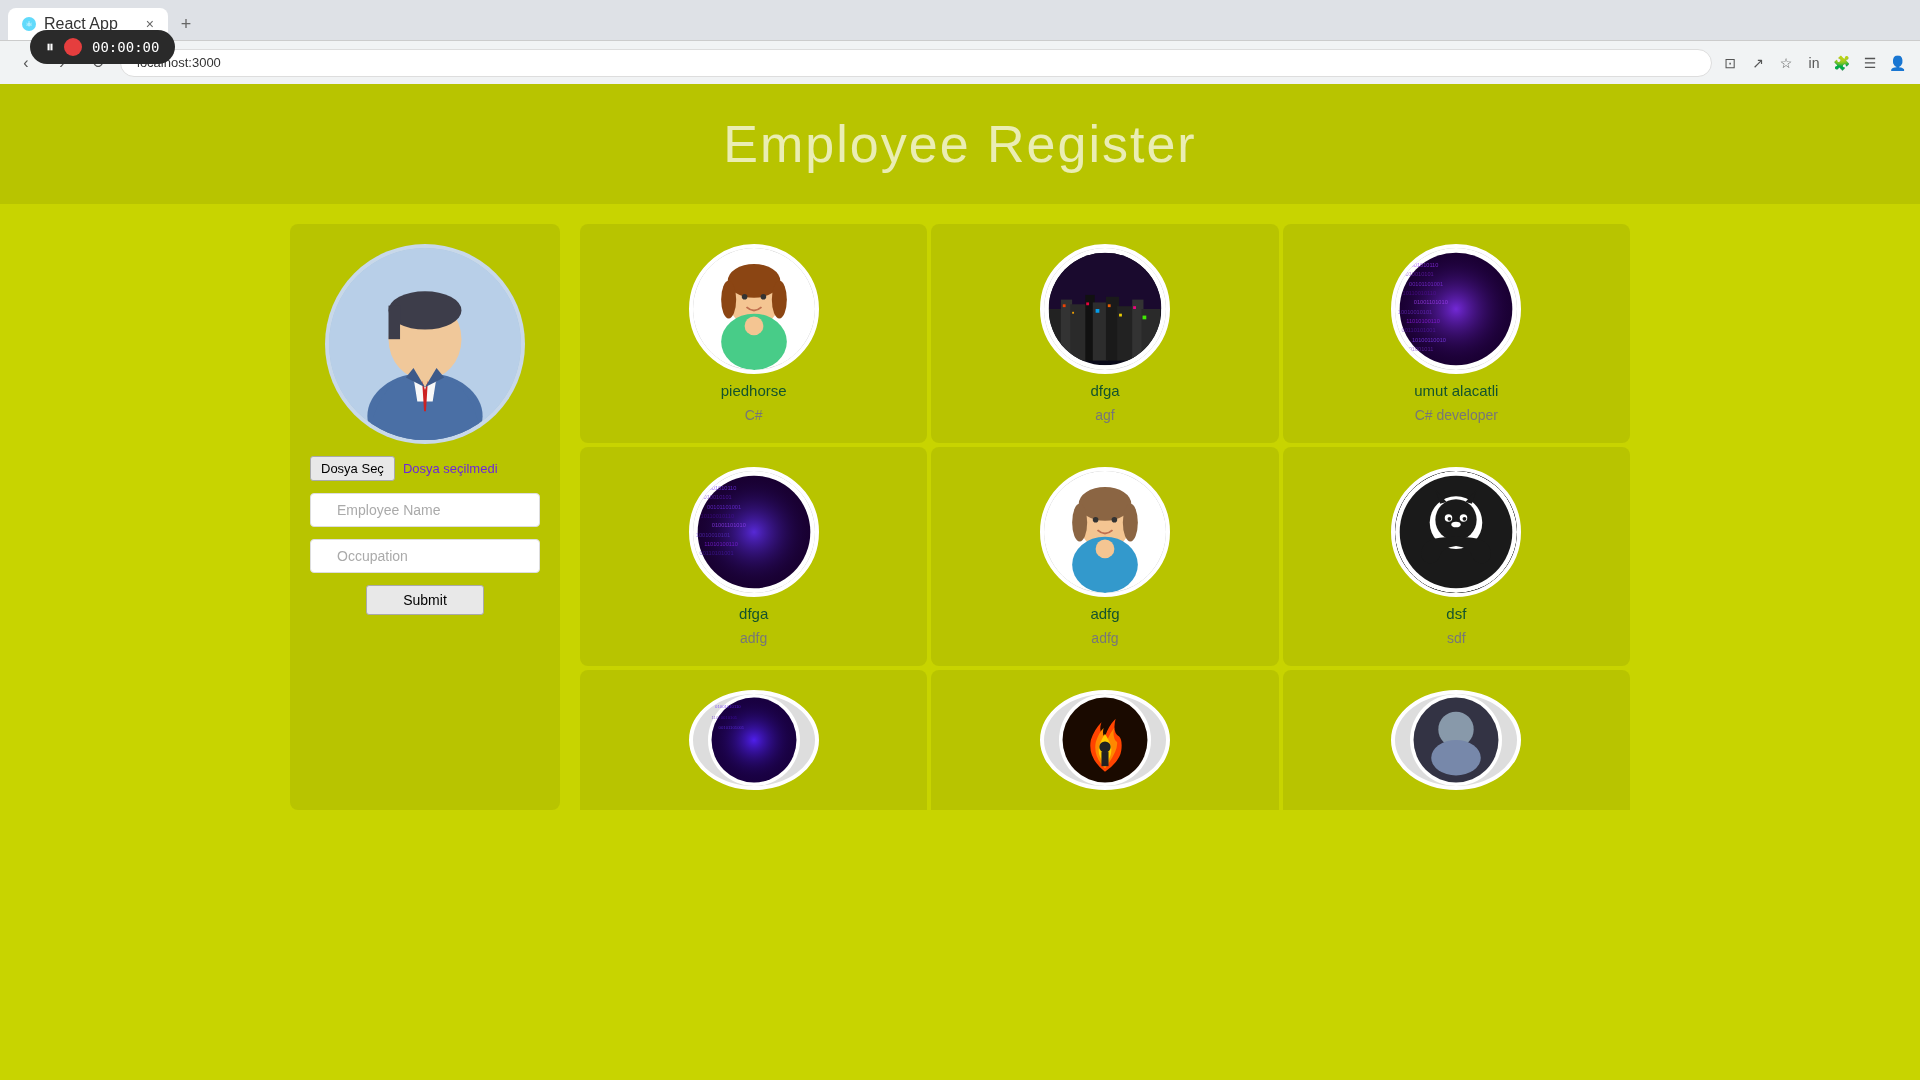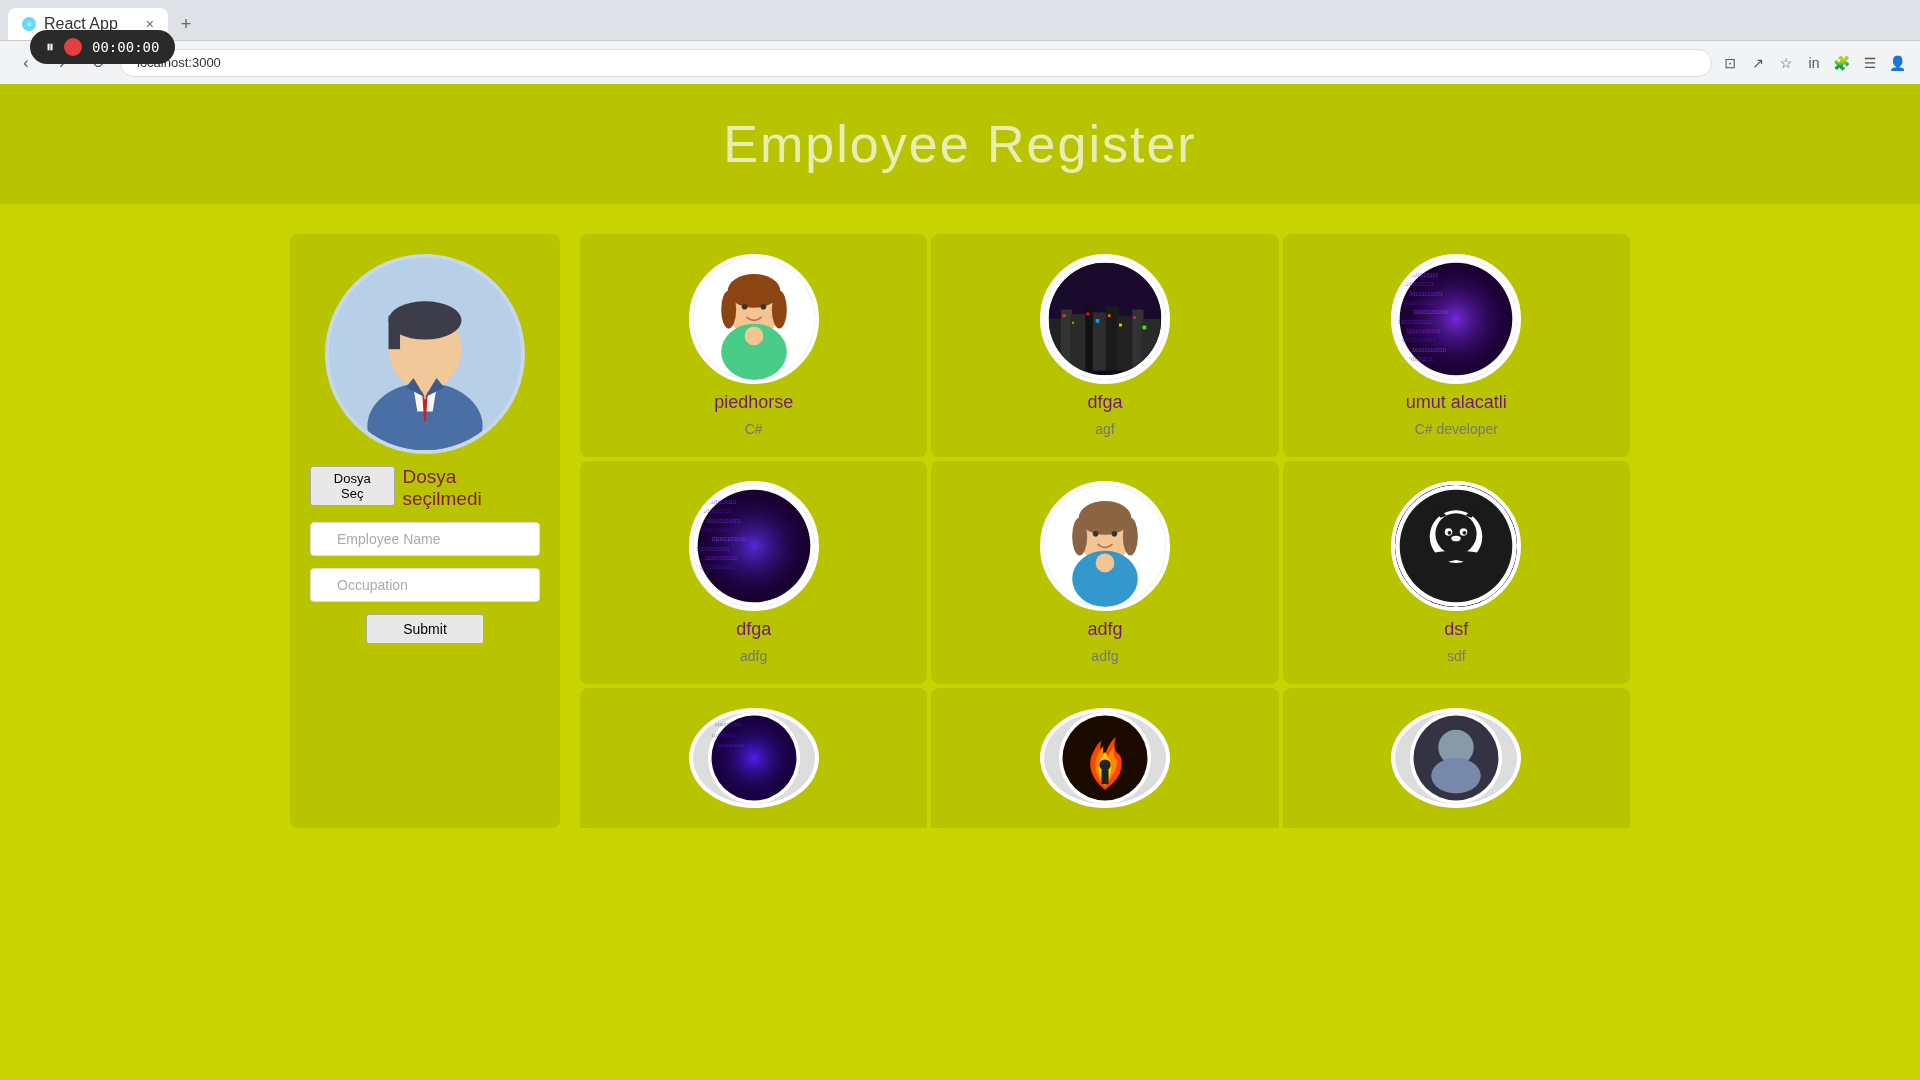--- a/index.html
+++ b/index.html
@@ -166,21 +166,21 @@
     .page-content {
       background: #c8d400;
       min-height: 1000px;
       padding: 0;
     }
 
     .header-banner {
       background: #b8c400;
       padding: 30px;
       text-align: center;
-      margin-bottom: 30px;
+      margin-bottom: 20px;
     }
 
     .header-title {
       font-size: 52px;
       color: rgba(255,255,255,0.7);
       font-weight: 300;
       letter-spacing: 2px;
     }
 
     .main-content {
@@ -216,37 +216,37 @@
     }
 
     
     .avatar-svg {
       width: 100%;
       height: 100%;
     }
 
     .file-input-row {
       display: flex;
-      align-items: flex-start;
+      align-items: center;
       gap: 8px;
       width: 100%;
     }
 
     .file-btn {
       background: #e8e8e8;
       border: 1px solid #aaa;
       padding: 4px 10px;
       font-size: 13px;
       cursor: pointer;
       border-radius: 3px;
     }
 
     .file-label {
-      font-size: 19px;
-      color: #7f1d1d;
+      font-size: 13px;
+      color: #6d28d9;
     }
 
     .text-input {
       width: 100%;
       padding: 8px 26px;
       border: 1px solid #ddd;
       border-radius: 4px;
       font-size: 14px;
       background: white;
       color: #333;
@@ -290,22 +290,22 @@
       border-radius: 50%;
       overflow: hidden;
       border: 4px solid white;
       background: #ddd;
       display: flex;
       align-items: center;
       justify-content: center;
     }
 
     .employee-name {
-      font-size: 18px;
-      color: #701a75;
+      font-size: 15px;
+      color: #14532d;
       font-weight: normal;
     }
 
     .employee-occupation {
       font-size: 14px;
       color: #777;
     }
 
     
     .employee-card-partial {

